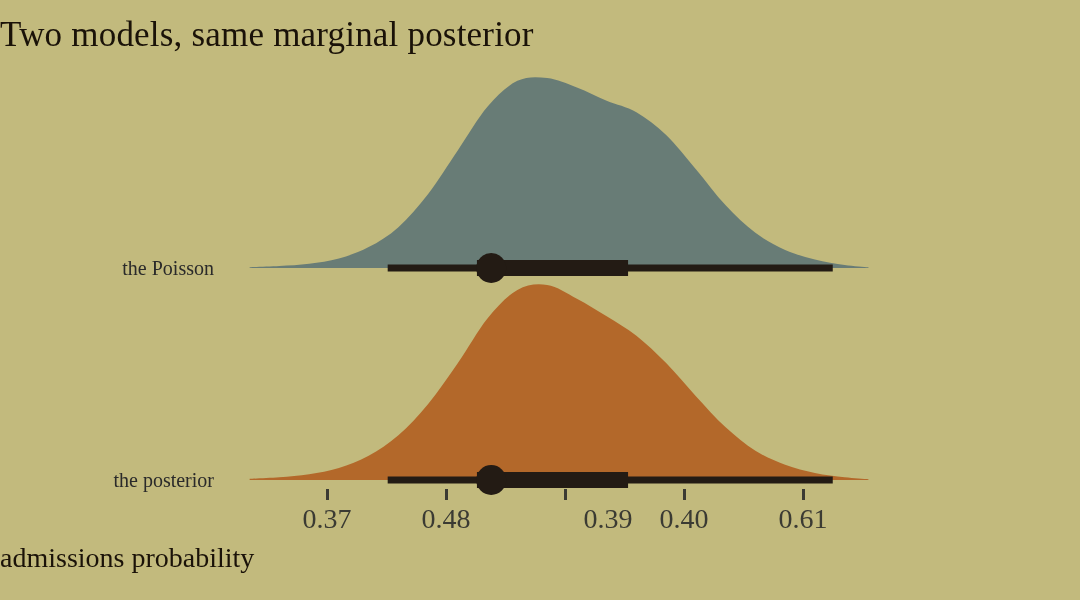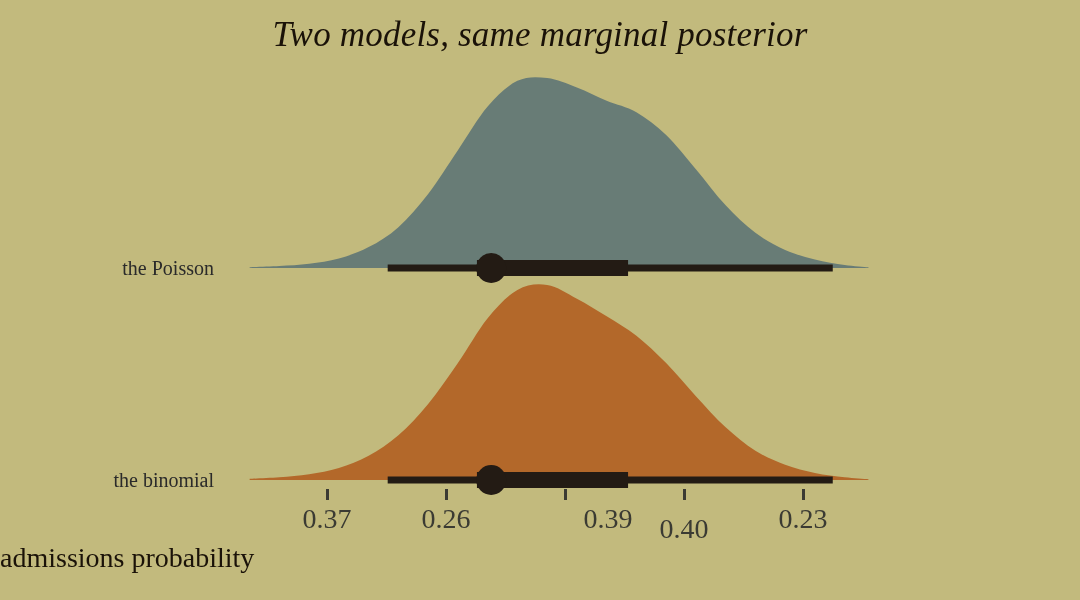--- a/index.html
+++ b/index.html
@@ -18,27 +18,26 @@
     position: absolute;
     inset: 0;
     width: 1080px;
     height: 600px;
   }
   .plot-title {
     position: absolute;
     top: 16px;
     left: 0;
     width: 1080px;
-    text-align: center;
+    text-align: left;
     font-size: 35px;
     color: #1a1208;
     letter-spacing: 0.2px;
     line-height: 1.1;
     white-space: nowrap;
-    font-style: italic;
   }
   .axis-title {
     position: absolute;
     top: 542px;
     left: 0;
     width: 1080px;
     font-size: 28px;
     color: #1a1208;
   }
   .y-label {
@@ -99,31 +98,31 @@
       <g>
         <path d="M 249.65 478.83 C 254.61 478.57, 269.48 478.05, 279.40 477.27 C 289.32 476.49, 299.23 475.71, 309.15 474.15 C 319.07 472.59, 328.98 471.00, 338.90 467.91 C 348.82 464.82, 358.73 461.09, 368.65 455.63 C 378.57 450.16, 388.48 443.76, 398.40 435.15 C 408.32 426.54, 418.23 415.97, 428.15 403.95 C 438.07 391.93, 447.98 377.30, 457.90 363.00 C 467.82 348.70, 477.73 330.34, 487.65 318.15 C 497.57 305.96, 507.48 295.40, 517.40 289.88 C 527.32 284.35, 537.23 283.54, 547.15 285.00 C 557.07 286.46, 566.98 293.45, 576.90 298.65 C 586.82 303.85, 596.73 310.03, 606.65 316.20 C 616.57 322.38, 626.48 327.90, 636.40 335.70 C 646.32 343.50, 656.23 352.93, 666.15 363.00 C 676.07 373.07, 685.98 385.42, 695.90 396.15 C 705.82 406.88, 715.73 418.25, 725.65 427.35 C 735.57 436.45, 745.48 444.51, 755.40 450.75 C 765.32 456.99, 775.23 461.09, 785.15 464.79 C 795.07 468.50, 804.98 470.90, 814.90 472.98 C 824.82 475.06, 835.73 476.23, 844.65 477.27 C 853.58 478.31, 864.48 478.90, 868.45 479.22 L 868.45 480 L 249.65 480 Z" fill="#b3682a"></path>
         <rect x="387.68999999999994" y="476.5" width="445.06000000000006" height="7" fill="#231b14"></rect>
         <rect x="476.94000000000005" y="472" width="151.12999999999988" height="16" fill="#231b14"></rect>
         <circle cx="491.2199999999998" cy="480" r="15" fill="#231b14"></circle>
       </g>
     </svg>
 
   <div class="y-axis-labels" id="y-axis-labels">
       <div class="y-label" style="top: 268px;">the Poisson</div>
-      <div class="y-label" style="top: 480px;">the binomial</div>
+      <div class="y-label" style="top: 480px;">the posterior</div>
     </div>
 
   <div class="x-axis-ticks" id="x-axis-ticks">
       <div style="position: absolute; left: 325.5px; top: 489px; width: 3px; height: 11px; background: rgb(59, 59, 51);"></div>
       <div class="x-tick-label" style="left: 327px; top: 503px;">0.37</div>
       <div style="position: absolute; left: 444.5px; top: 489px; width: 3px; height: 11px; background: rgb(59, 59, 51);"></div>
-      <div class="x-tick-label" style="left: 446px; top: 503px;">0.26</div>
+      <div class="x-tick-label" style="left: 446px; top: 503px;">0.48</div>
       <div style="position: absolute; left: 563.5px; top: 489px; width: 3px; height: 11px; background: rgb(59, 59, 51);"></div>
       <div class="x-tick-label" style="left: 565px; top: 503px; margin-left: 43px;">0.39</div>
       <div style="position: absolute; left: 682.5px; top: 489px; width: 3px; height: 11px; background: rgb(59, 59, 51);"></div>
-      <div class="x-tick-label" style="left: 684px; top: 503px; margin-top: 10px;">0.40</div>
+      <div class="x-tick-label" style="left: 684px; top: 503px;">0.40</div>
       <div style="position: absolute; left: 801.5px; top: 489px; width: 3px; height: 11px; background: rgb(59, 59, 51);"></div>
-      <div class="x-tick-label" style="left: 803px; top: 503px;">0.23</div>
+      <div class="x-tick-label" style="left: 803px; top: 503px;">0.61</div>
     </div>
 
   <div class="axis-title">admissions probability</div>
 
 </div>
 
 </body></html>

